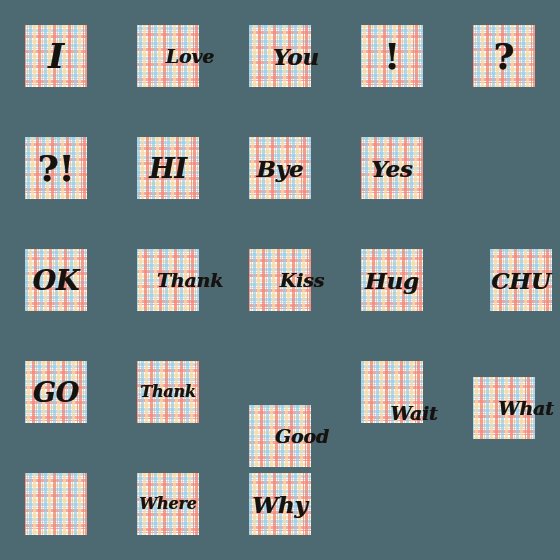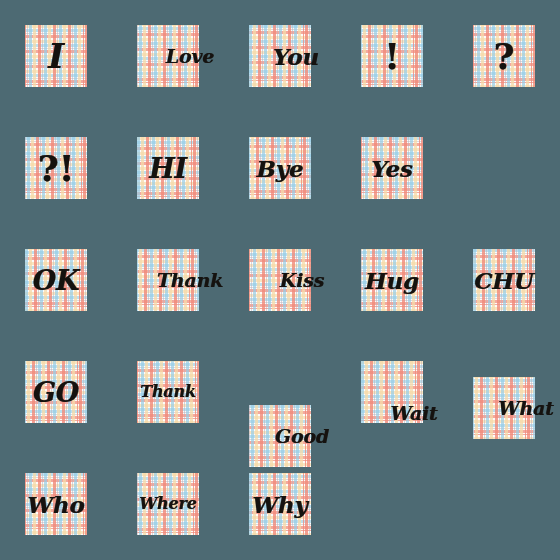--- a/index.html
+++ b/index.html
@@ -175,21 +175,21 @@
         <span class="tile-label">Thank</span>
       </div>
       <div class="sticker-tile len-4" style="grid-area: 3 / 3; align-items: center;">
         <div class="tile-plaid" style="background-position: -3px -3px;"></div>
         <span class="tile-label">Kiss</span>
       </div>
       <div class="sticker-tile len-3" style="grid-area: 3 / 4;">
         <div class="tile-plaid" style="background-position: -5px -5px;"></div>
         <span class="tile-label">Hug</span>
       </div>
-      <div class="sticker-tile len-3" style="grid-area: 3 / 5;">
+      <div class="sticker-tile len-3" style="grid-area: 3 / 5; margin-left: 17px;">
         <div class="tile-plaid" style="background-position: -7px -7px;"></div>
         <span class="tile-label">CHU</span>
       </div>
       <div class="sticker-tile len-2" style="grid-area: 4 / 1;">
         <div class="tile-plaid" style="background-position: -9px -3px;"></div>
         <span class="tile-label">GO</span>
       </div>
       <div class="sticker-tile len-5" style="grid-area: 4 / 2;">
         <div class="tile-plaid" style="background-position: -3px -5px;"></div>
         <span class="tile-label">Thank</span>
@@ -201,21 +201,20 @@
       <div class="sticker-tile len-4" style="grid-area: 4 / 4; align-items: flex-end;">
         <div class="tile-plaid" style="background-position: -7px -3px;"></div>
         <span class="tile-label">Wait</span>
       </div>
       <div class="sticker-tile len-4" style="grid-area: 4 / 5; margin-top: 16px;">
         <div class="tile-plaid" style="background-position: -9px -5px;"></div>
         <span class="tile-label">What</span>
       </div>
       <div class="sticker-tile len-3" style="grid-area: 5 / 1;">
         <div class="tile-plaid" style="background-position: -3px -7px;"></div>
-        <span class="tile-label">Who</span>
       </div>
       <div class="sticker-tile len-5" style="grid-area: 5 / 2;">
         <div class="tile-plaid" style="background-position: -5px -3px;"></div>
         <span class="tile-label">Where</span>
       </div>
       <div class="sticker-tile len-3" style="grid-area: 5 / 3;">
         <div class="tile-plaid" style="background-position: -7px -5px;"></div>
         <span class="tile-label">Why</span>
       </div>
     </div>

